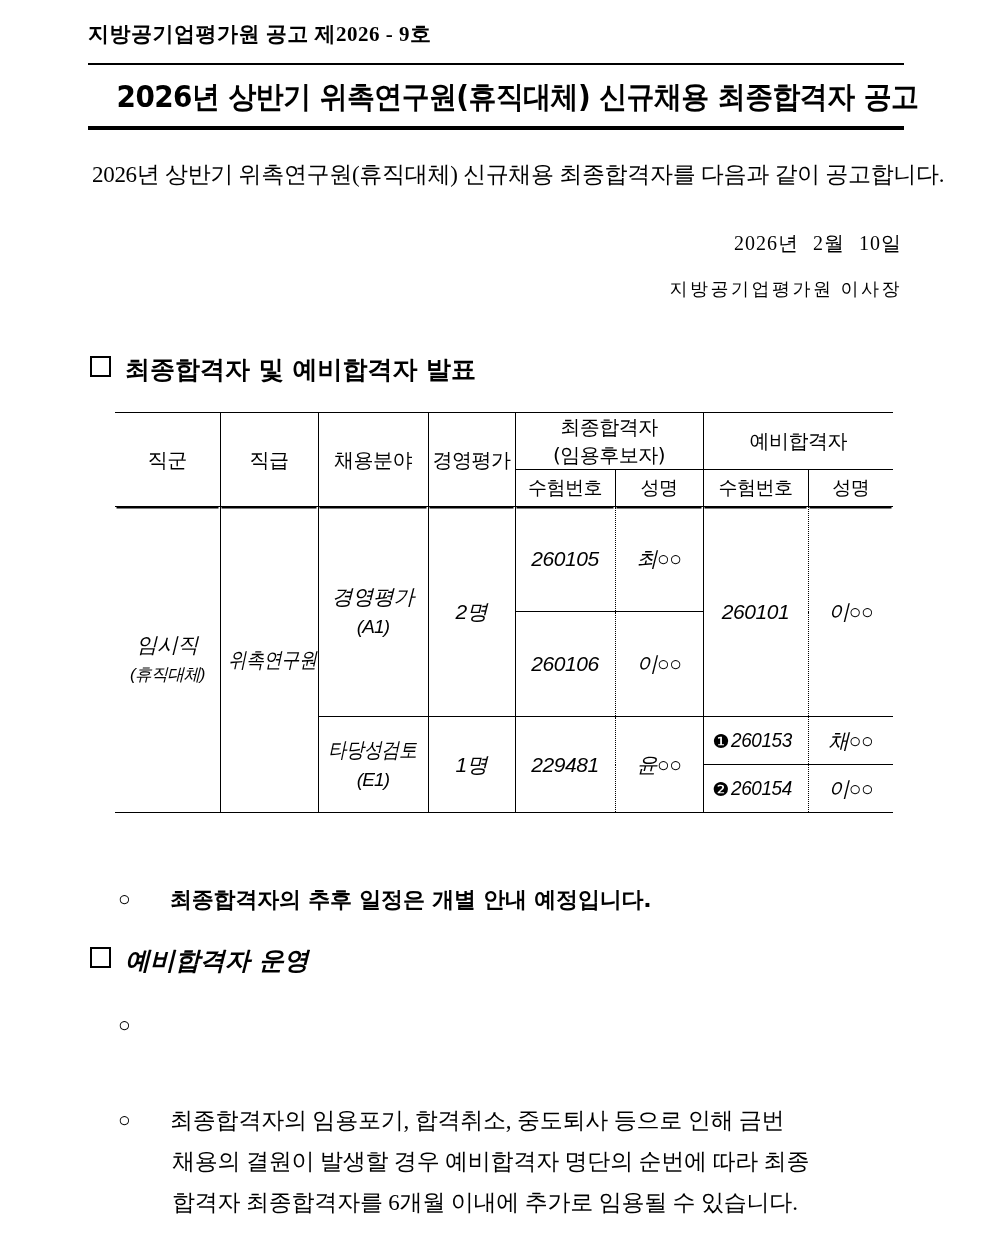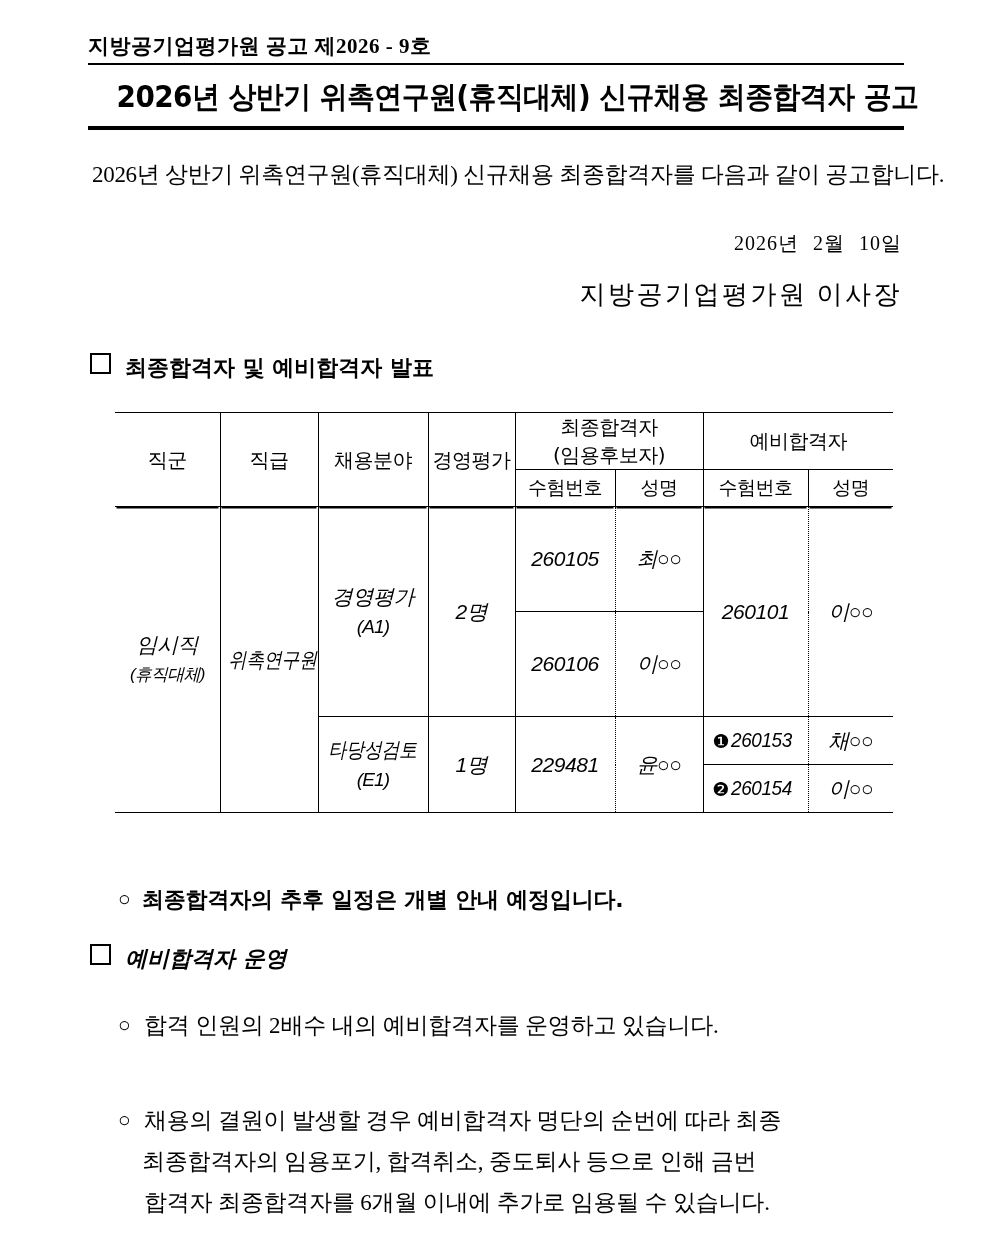--- a/index.html
+++ b/index.html
@@ -21,21 +21,21 @@
     width: 992px;
     height: 1254px;
     box-sizing: border-box;
     padding: 0;
   }
 
   
   .doc-number {
     position: absolute;
     left: 88px;
-    top: 32px;
+    top: 20px;
     font-family: "Liberation Serif", "DejaVu Serif", serif;
     font-weight: bold;
     font-size: 21px;
     letter-spacing: 0.5px;
     white-space: nowrap;
   }
 
   .rule-top {
     position: absolute;
     left: 88px;
@@ -92,31 +92,31 @@
     letter-spacing: 1px;
     white-space: nowrap;
     text-align: center;
   }
   .date-line .sp { display: inline-block; width: 14px; }
 
   .signature {
     position: absolute;
     right: 90px;
     top: 277px;
-    font-size: 26px;
+    font-size: 18px;
     letter-spacing: 2.5px;
     white-space: nowrap;
   }
 
   
   .section-heading {
     position: absolute;
     font-family: "DejaVu Sans", "Liberation Sans", sans-serif;
     font-weight: bold;
-    font-size: 22px;
+    font-size: 25px;
     letter-spacing: 0px;
     white-space: nowrap;
   }
   .section-heading .sq {
     display: inline-block;
     width: 17px;
     height: 17px;
     border: 2px solid #000;
     margin-right: 14px;
     vertical-align: 1px;
@@ -209,21 +209,21 @@
     letter-spacing: -0.2px;
   }
   .bullet .mark {
     position: absolute;
     left: 0;
     top: 0;
     font-size: 21px;
   }
   .bullet .btext {
     display: block;
-    margin-left: 24px;
+    margin-left: 52px;
   }
   .bullet .btext .ln { display: block; white-space: nowrap; }
   .bullet .btext .ln.ind { margin-left: 2px; }
 
   #b1 { left: 118px; top: 879px; width: 760px; }
   #b2 { left: 118px; top: 1005px; width: 770px; }
   #b3 { left: 118px; top: 1100px; width: 790px; }
 
   .em { font-family: "DejaVu Sans", "Liberation Sans", sans-serif; font-weight: bold; font-size: 22px; }
 </style>
@@ -349,26 +349,25 @@
     </span>
   </div>
 
   <div class="section-heading" id="sec2">
     <span class="sq"></span><span>예비합격자 운영</span>
   </div>
 
   <div class="bullet" id="b2">
     <span class="mark">○</span>
     <span class="btext">
-      <span class="ln ind">합격 인원의 2배수 내의 예비합격자를 운영하고 있습니다.</span>
     </span>
   </div>
 
   <div class="bullet" id="b3">
     <span class="mark">○</span>
     <span class="btext">
+      <span class="ln">최종합격자의 임용포기, 합격취소, 중도퇴사 등으로 인해 금번</span>
       <span class="ln ind">채용의 결원이 발생할 경우 예비합격자 명단의 순번에 따라 최종</span>
-      <span class="ln">최종합격자의 임용포기, 합격취소, 중도퇴사 등으로 인해 금번</span>
       <span class="ln ind">합격자 최종합격자를 6개월 이내에 추가로 임용될 수 있습니다.</span>
     </span>
   </div>
 
 </div>
 
 </body></html>

